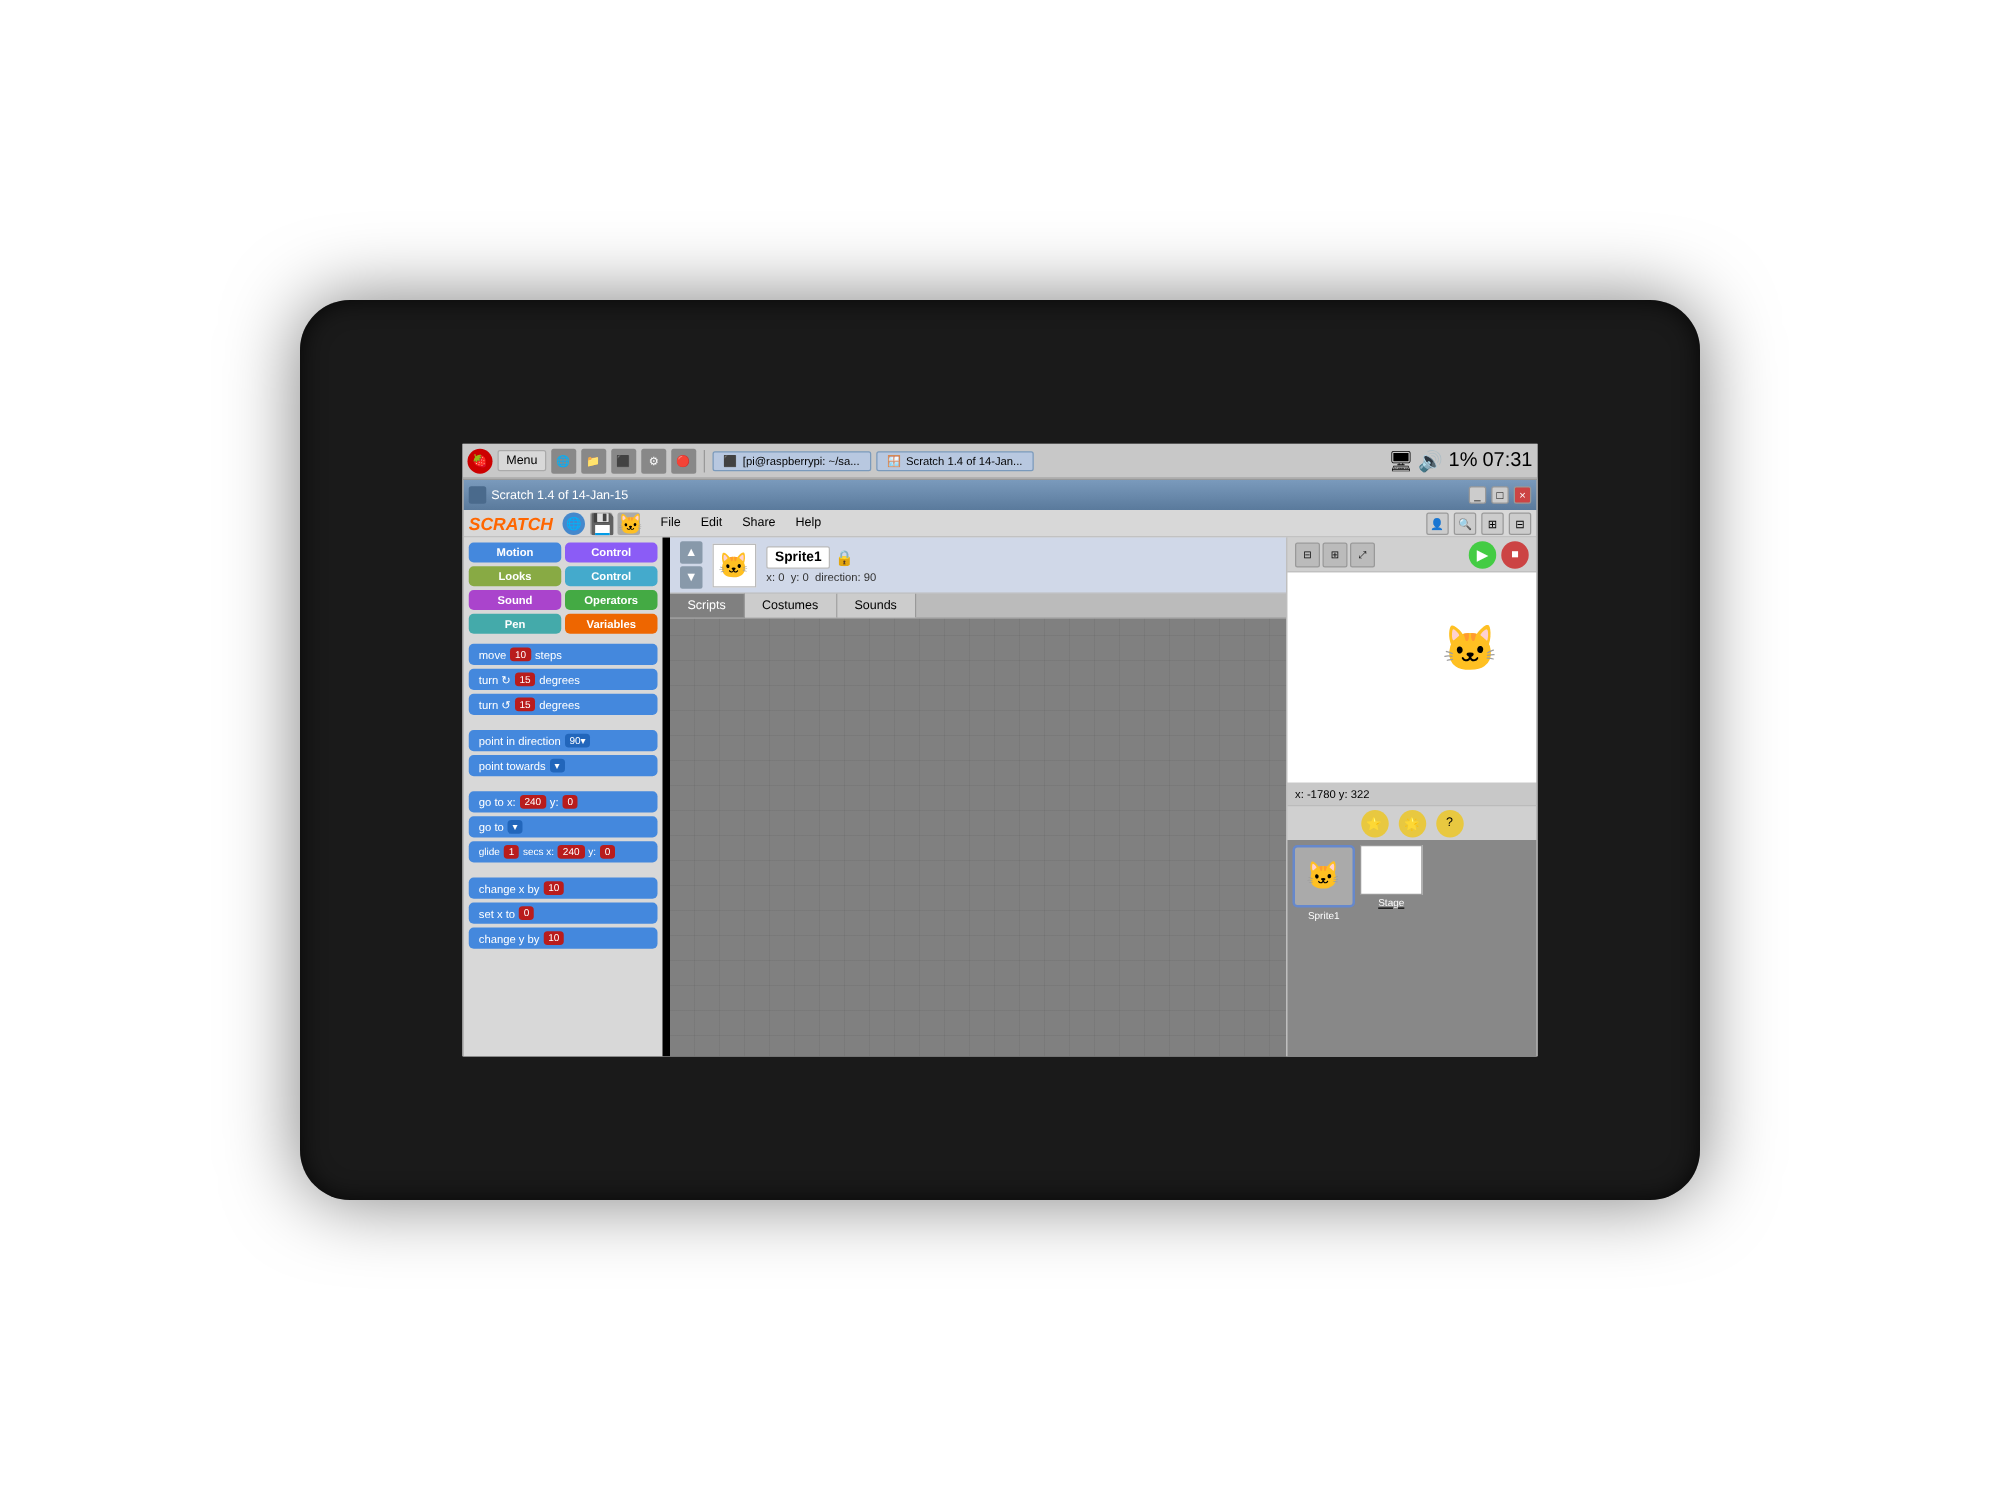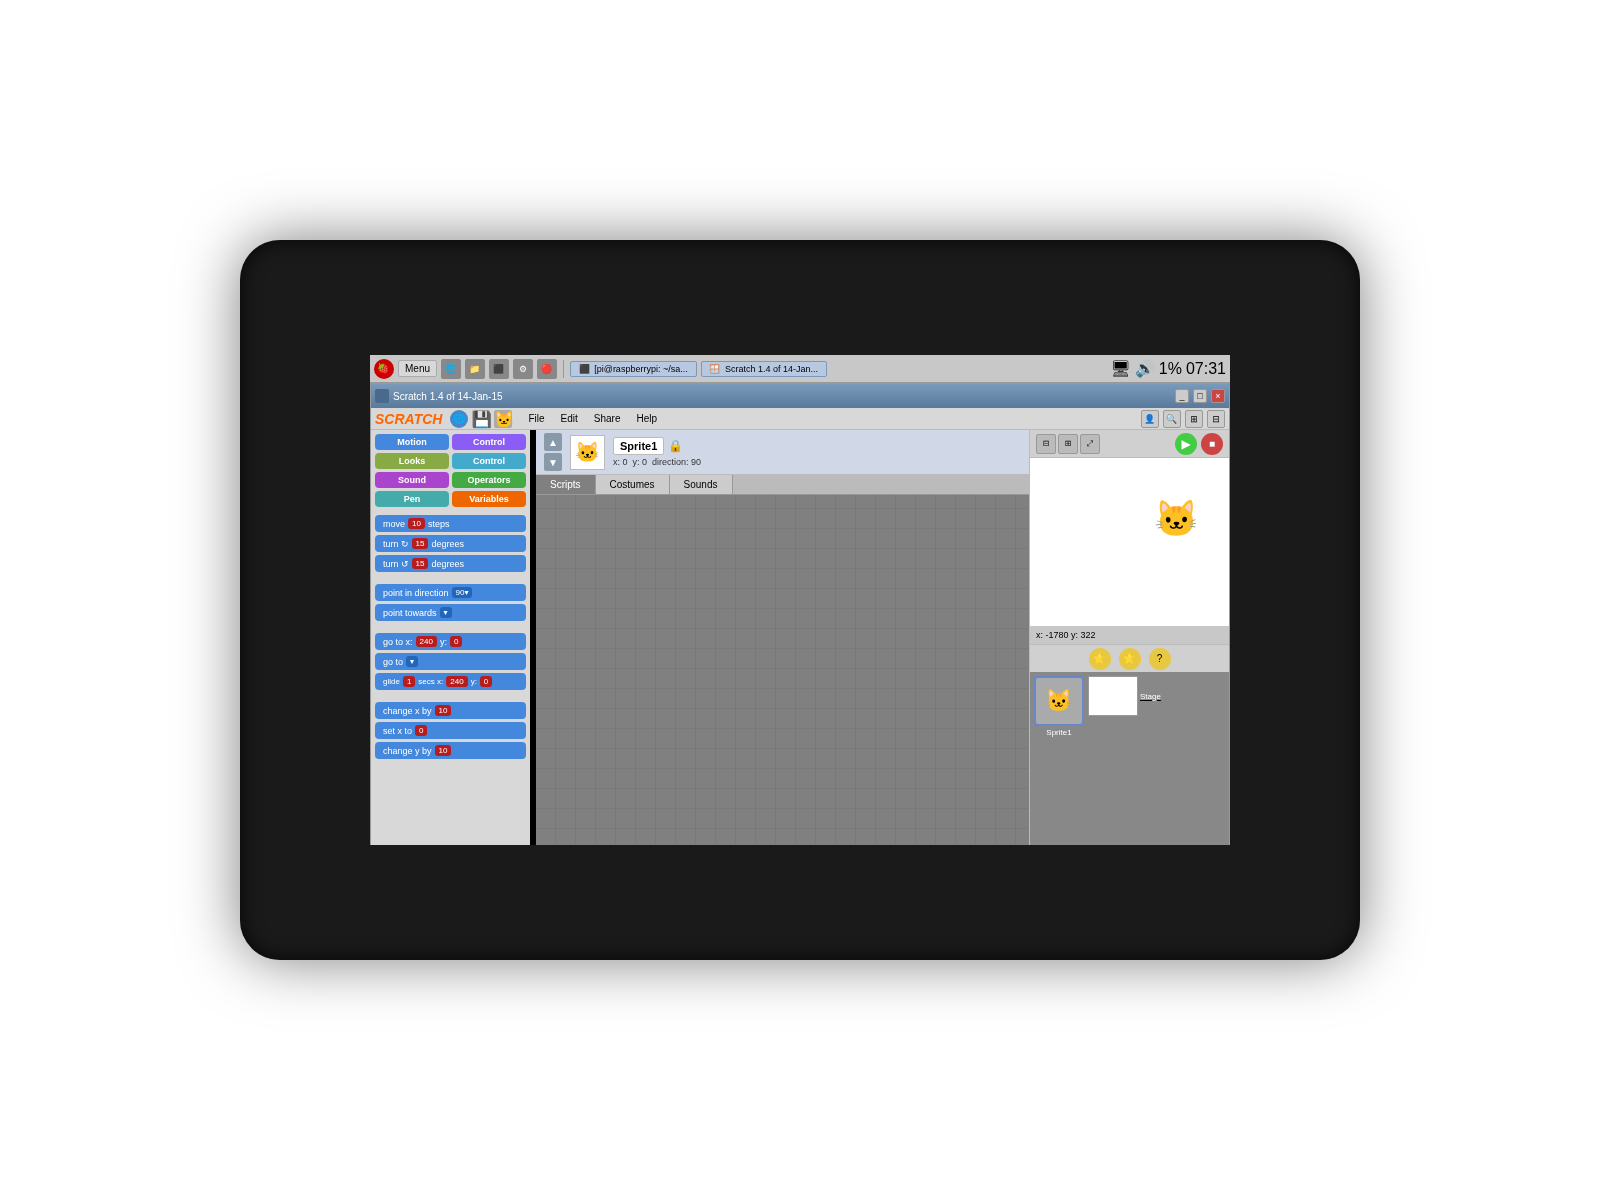--- a/index.html
+++ b/index.html
@@ -334,21 +334,21 @@
       background: #aaa;
       border: 2px solid #6688cc;
       border-radius: 4px;
       display: flex; align-items: center; justify-content: center;
       font-size: 22px;
       cursor: pointer;
     }
     .sprite-label { font-size: 8px; color: white; }
     .stage-item {
       display: flex;
-      flex-direction: row;
+      flex-direction: column;
       align-items: center;
       gap: 2px;
       text-decoration: underline;
     }
     .stage-thumb {
       width: 50px; height: 40px;
       background: white;
       border: 1px solid #999;
       cursor: pointer;
     }

